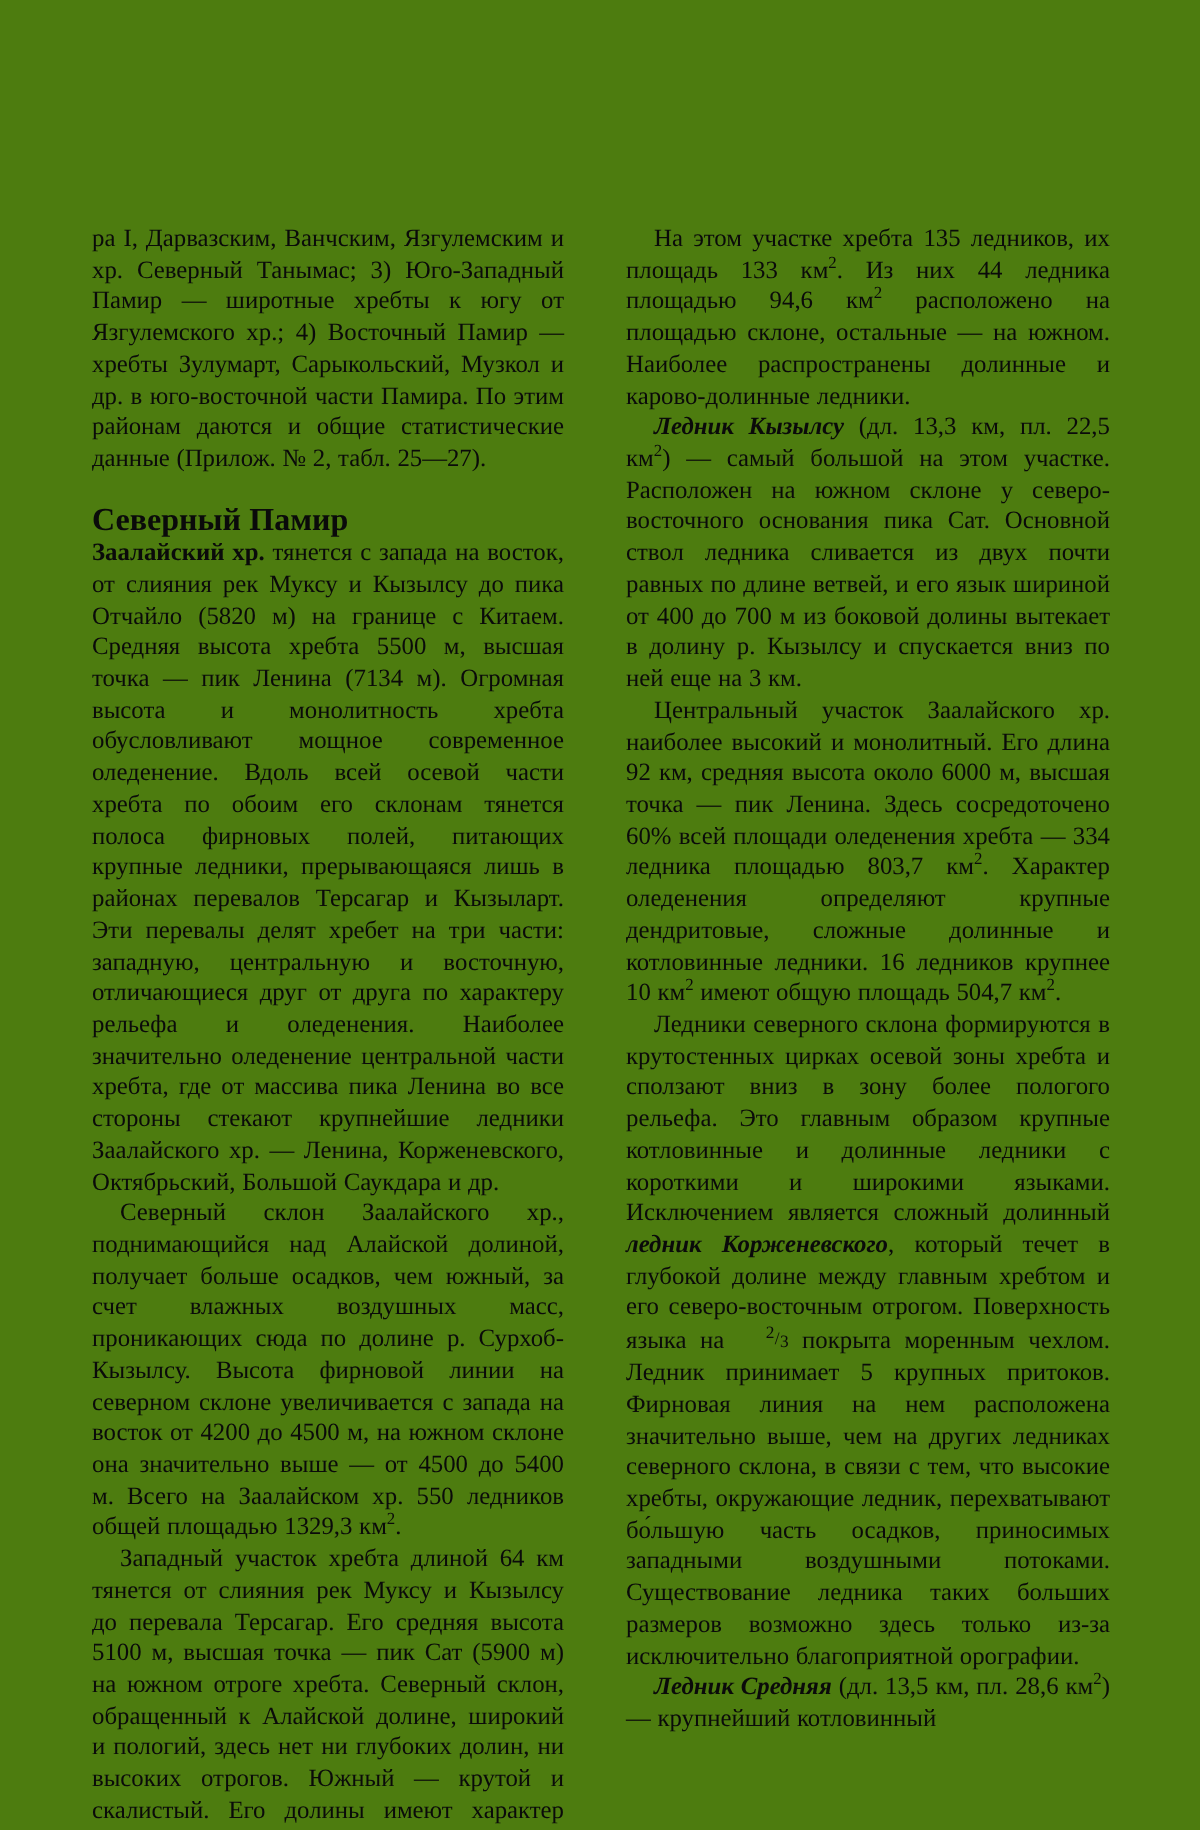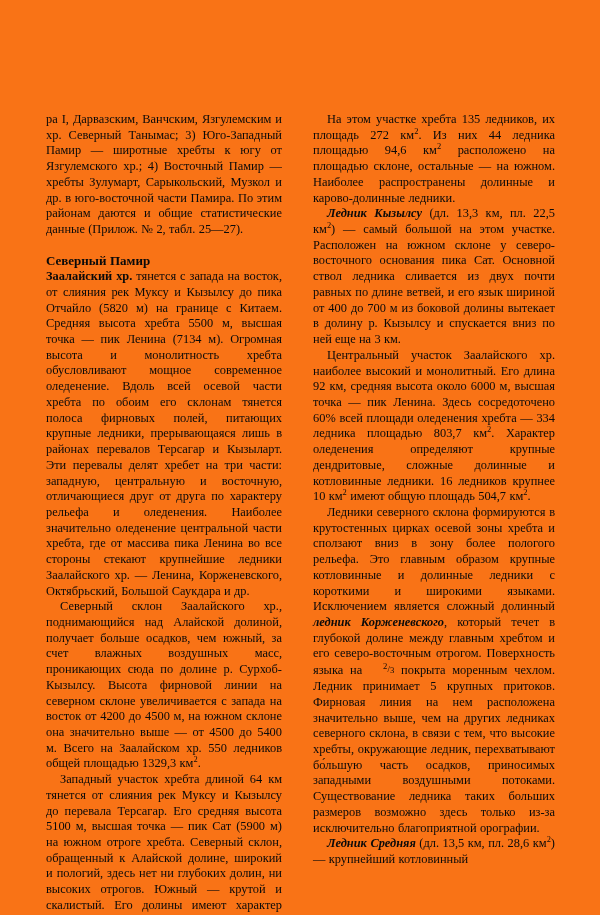--- a/index.html
+++ b/index.html
@@ -15,21 +15,21 @@
     overflow: hidden;
     font-family: "Liberation Serif", "DejaVu Serif", serif;
     color: #0a0a0a;
     -webkit-font-smoothing: antialiased;
   }
   .page {
     position: absolute;
     left: 0; top: 0;
     width: 600px;
     height: 915px;
-    background: #f97316;
+    background: #4d7c0f;
   }
   .columns {
     position: absolute;
     left: 46px;
     top: 112px;
     width: 509px;
     height: 745px;
     display: flex;
     justify-content: space-between;
     align-items: flex-start;
@@ -50,21 +50,21 @@
     padding: 0;
     text-align: justify;
   }
   p.indent { text-indent: 14px; }
   p.noindent { text-indent: 0; }
   p.last-line-left { text-align-last: left; }
 
   h2.section-head {
     margin: 0;
     padding: 0;
-    font-size: 13px;
+    font-size: 16px;
     line-height: 15.72px;
     font-weight: bold;
     text-align: left;
     text-indent: 0;
   }
   .spacer { height: 15.7px; }
 
   .lead {
     font-weight: bold;
   }
@@ -105,21 +105,21 @@
       <p class="noindent"><span class="lead">Заалайский хр.</span><span> тянется с запада на восток, от слияния рек Муксу и Кызылсу до пика Отчайло (5820 м) на границе с Китаем. Средняя высота хребта 5500 м, высшая точка — пик Ленина (7134 м). Огромная высота и монолитность хребта обусловливают мощное современное оледенение. Вдоль всей осевой части хребта по обоим его склонам тянется полоса фирновых полей, питающих крупные ледники, прерывающаяся лишь в районах перевалов Терсагар и Кызыларт. Эти перевалы делят хребет на три части: западную, центральную и восточную, отличающиеся друг от друга по характеру рельефа и оледенения. Наиболее значительно оледенение центральной части хребта, где от массива пика Ленина во все стороны стекают крупнейшие ледники Заалайского хр. — Ленина, Корженевского, Октябрьский, Большой Саукдара и др.</span></p>
 
       <p class="indent"><span>Северный склон Заалайского хр., поднимающийся над Алайской долиной, получает больше осадков, чем южный, за счет влажных воздушных масс, проникающих сюда по долине р. Сурхоб-Кызылсу. Высота фирновой линии на северном склоне увеличивается с запада на восток от 4200 до 4500 м, на южном склоне она значительно выше — от 4500 до 5400 м. Всего на Заалайском хр. 550 ледников общей площадью 1329,3 км</span><sup>2</sup><span>.</span></p>
 
       <p class="indent last-line-left"><span>Западный участок хребта длиной 64 км тянется от слияния рек Муксу и Кызылсу до перевала Терсагар. Его средняя высота 5100 м, высшая точка — пик Сат (5900 м) на южном отроге хребта. Северный склон, обращенный к Алайской долине, широкий и пологий, здесь нет ни глубоких долин, ни высоких отрогов. Южный — крутой и скалистый. Его долины имеют характер висячих трогов, круто обрывающихся к р. Муксу.</span></p>
 
     </div>
 
     <div class="col right">
 
-      <p class="indent"><span>На этом участке хребта 135 ледников, их площадь 272 км</span><sup>2</sup><span>. Из них 44 ледника площадью 94,6 км</span><sup>2</sup><span> расположено на площадью склоне, остальные — на южном. Наиболее распространены долинные и карово-долинные ледники.</span></p>
+      <p class="indent"><span>На этом участке хребта 135 ледников, их площадь 133 км</span><sup>2</sup><span>. Из них 44 ледника площадью 94,6 км</span><sup>2</sup><span> расположено на площадью склоне, остальные — на южном. Наиболее распространены долинные и карово-долинные ледники.</span></p>
 
       <p class="indent"><span class="ital">Ледник Кызылсу</span><span> (дл. 13,3 км, пл. 22,5 км</span><sup>2</sup><span>) — самый большой на этом участке. Расположен на южном склоне у северо-восточного основания пика Сат. Основной ствол ледника сливается из двух почти равных по длине ветвей, и его язык шириной от 400 до 700 м из боковой долины вытекает в долину р. Кызылсу и спускается вниз по ней еще на 3 км.</span></p>
 
       <p class="indent"><span>Центральный участок Заалайского хр. наиболее высокий и монолитный. Его длина 92 км, средняя высота около 6000 м, высшая точка — пик Ленина. Здесь сосредоточено 60% всей площади оледенения хребта — 334 ледника площадью 803,7 км</span><sup>2</sup><span>. Характер оледенения определяют крупные дендритовые, сложные долинные и котловинные ледники. 16 ледников крупнее 10 км</span><sup>2</sup><span> имеют общую площадь 504,7 км</span><sup>2</sup><span>.</span></p>
 
 
       <p class="indent"><span>Ледники северного склона формируются в крутостенных цирках осевой зоны хребта и сползают вниз в зону более пологого рельефа. Это главным образом крупные котловинные и долинные ледники с короткими и широкими языками. Исключением является сложный долинный </span><span class="ital">ледник Корженевского</span><span>, который течет в глубокой долине между главным хребтом и его северо-восточным отрогом. Поверхность языка на </span><span class="frac"><span class="num">2</span><span class="sl">/</span><span class="den">3</span></span><span> покрыта моренным чехлом. Ледник принимает 5 крупных притоков. Фирновая линия на нем расположена значительно выше, чем на других ледниках северного склона, в связи с тем, что высокие хребты, окружающие ледник, перехватывают бо́льшую часть осадков, приносимых западными воздушными потоками. Существование ледника таких больших размеров возможно здесь только из-за исключительно благоприятной орографии.</span></p>
 
       <p class="indent last-line-left"><span class="ital">Ледник Средняя</span><span> (дл. 13,5 км, пл. 28,6 км</span><sup>2</sup><span>) — крупнейший котловинный</span></p>
 

